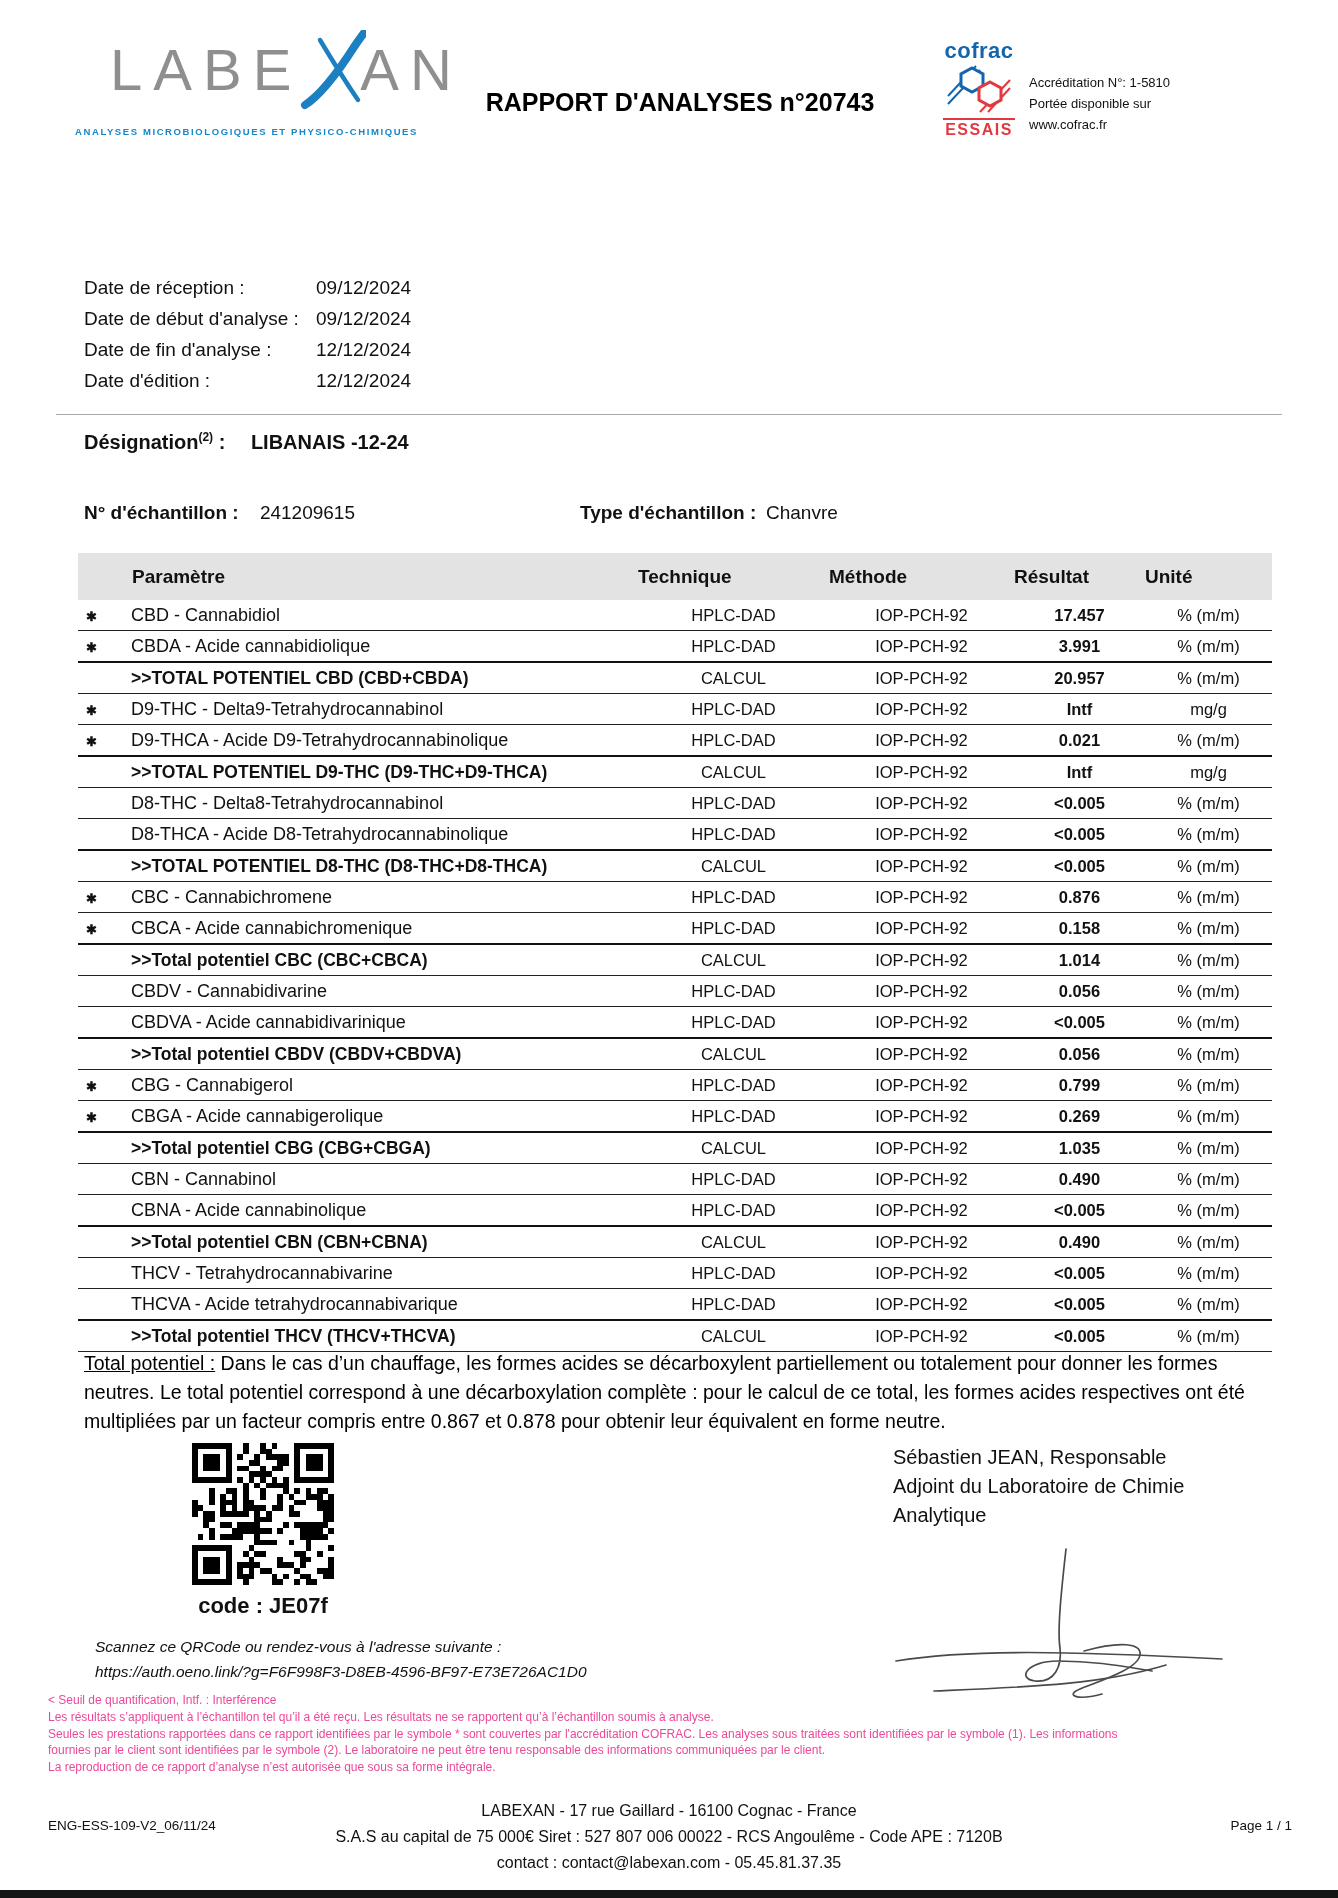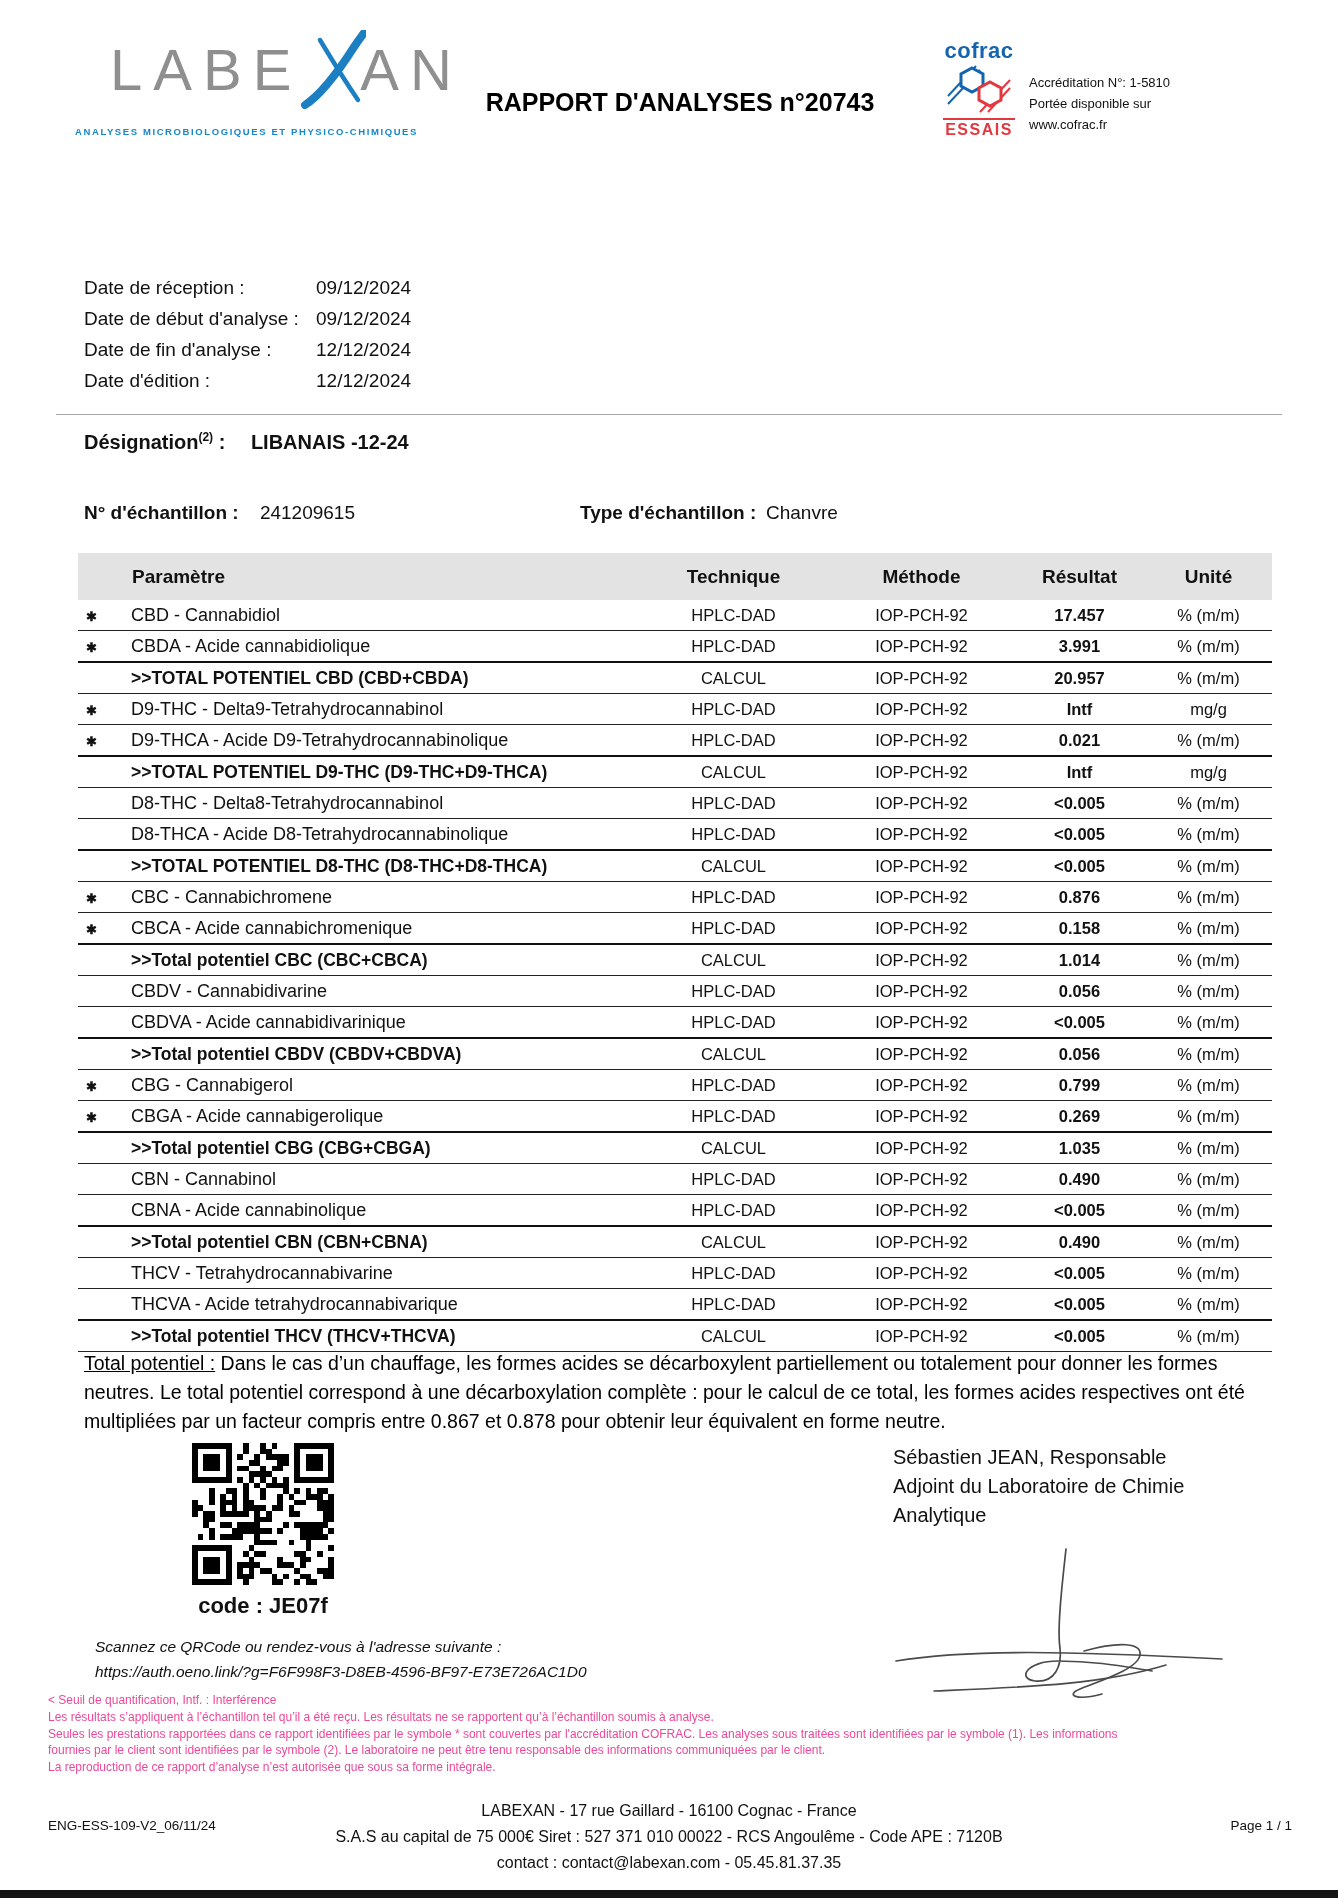--- a/index.html
+++ b/index.html
@@ -37,21 +37,21 @@
   .sample-type-lbl{position:absolute;left:496px;}
   .sample-type-val{position:absolute;left:682px;}
 
   
   table.results{position:absolute;left:78px;top:553px;width:1194px;border-collapse:collapse;table-layout:fixed;}
   table.results col.w-param{width:560px;}
   table.results col.w-tech{width:191px;}
   table.results col.w-meth{width:185px;}
   table.results col.w-res{width:131px;}
   table.results col.w-unit{width:127px;}
-  table.results thead th{background:#e3e3e3;height:47px;font-size:19px;font-weight:bold;text-align:center;padding:0;}
+  table.results thead th{background:#e3e3e3;height:47px;font-size:19px;font-weight:bold;text-align:left;padding:0;}
   table.results thead th.h-param{text-align:left;padding-left:54px;}
   table.results tbody td{height:30px;padding:0;font-size:16.5px;border-bottom:1.5px solid #222;}
   td.c-param{padding-left:8px !important;white-space:nowrap;overflow:hidden;}
   .star{display:inline-block;width:24px;text-align:left;font-size:13px;font-weight:bold;}
   .pname{font-size:18px;margin-left:21px;}
   td.c-tech,td.c-meth,td.c-res,td.c-unit{text-align:center;white-space:nowrap;}
   td.c-res{font-weight:bold;font-size:17px;}
   tr.total td{border-top:2px solid #111;border-bottom:2px solid #111;}
   tr.total .pname{font-weight:bold;font-size:17.5px;}
 
@@ -999,20 +999,20 @@
   <div class="disclaimer">
     <div>&lt; Seuil de quantification, Intf. : Interférence</div>
     <div>Les résultats s’appliquent à l’échantillon tel qu’il a été reçu. Les résultats ne se rapportent qu’à l’échantillon soumis à analyse.</div>
     <div>Seules les prestations rapportées dans ce rapport identifiées par le symbole * sont couvertes par l'accréditation COFRAC. Les analyses sous traitées sont identifiées par le symbole (1). Les informations</div>
     <div>fournies par le client sont identifiées par le symbole (2). Le laboratoire ne peut être tenu responsable des informations communiquées par le client.</div>
     <div>La reproduction de ce rapport d’analyse n’est autorisée que sous sa forme intégrale.</div>
   </div>
 
   <div class="footer-center">
     <div>LABEXAN - 17 rue Gaillard - 16100 Cognac - France</div>
-    <div>S.A.S au capital de 75 000€ Siret : 527 371 010 00022 - RCS Angoulême - Code APE : 7120B</div>
+    <div>S.A.S au capital de 75 000€ Siret : 527 807 006 00022 - RCS Angoulême - Code APE : 7120B</div>
     <div>contact : contact@labexan.com - 05.45.81.37.35</div>
   </div>
   <div class="footer-doc-code">ENG-ESS-109-V2_06/11/24</div>
   <div class="footer-page">Page 1 / 1</div>
   <div class="bottom-bar"></div>
 
 </div>
 
 </body></html>

